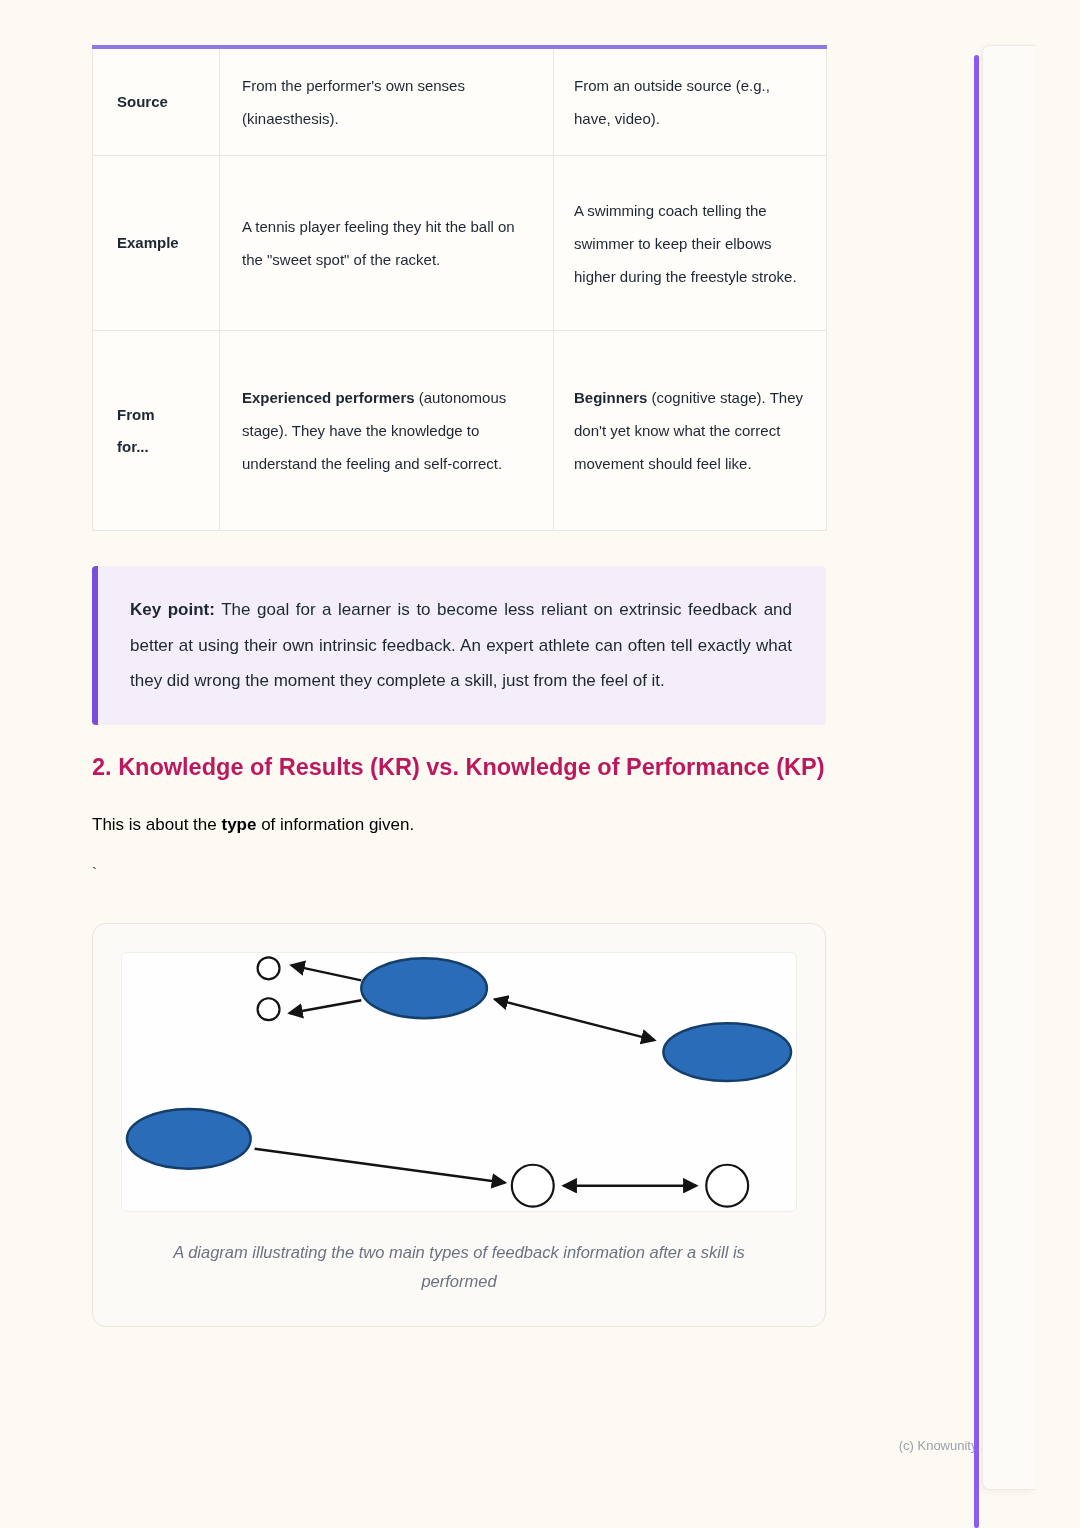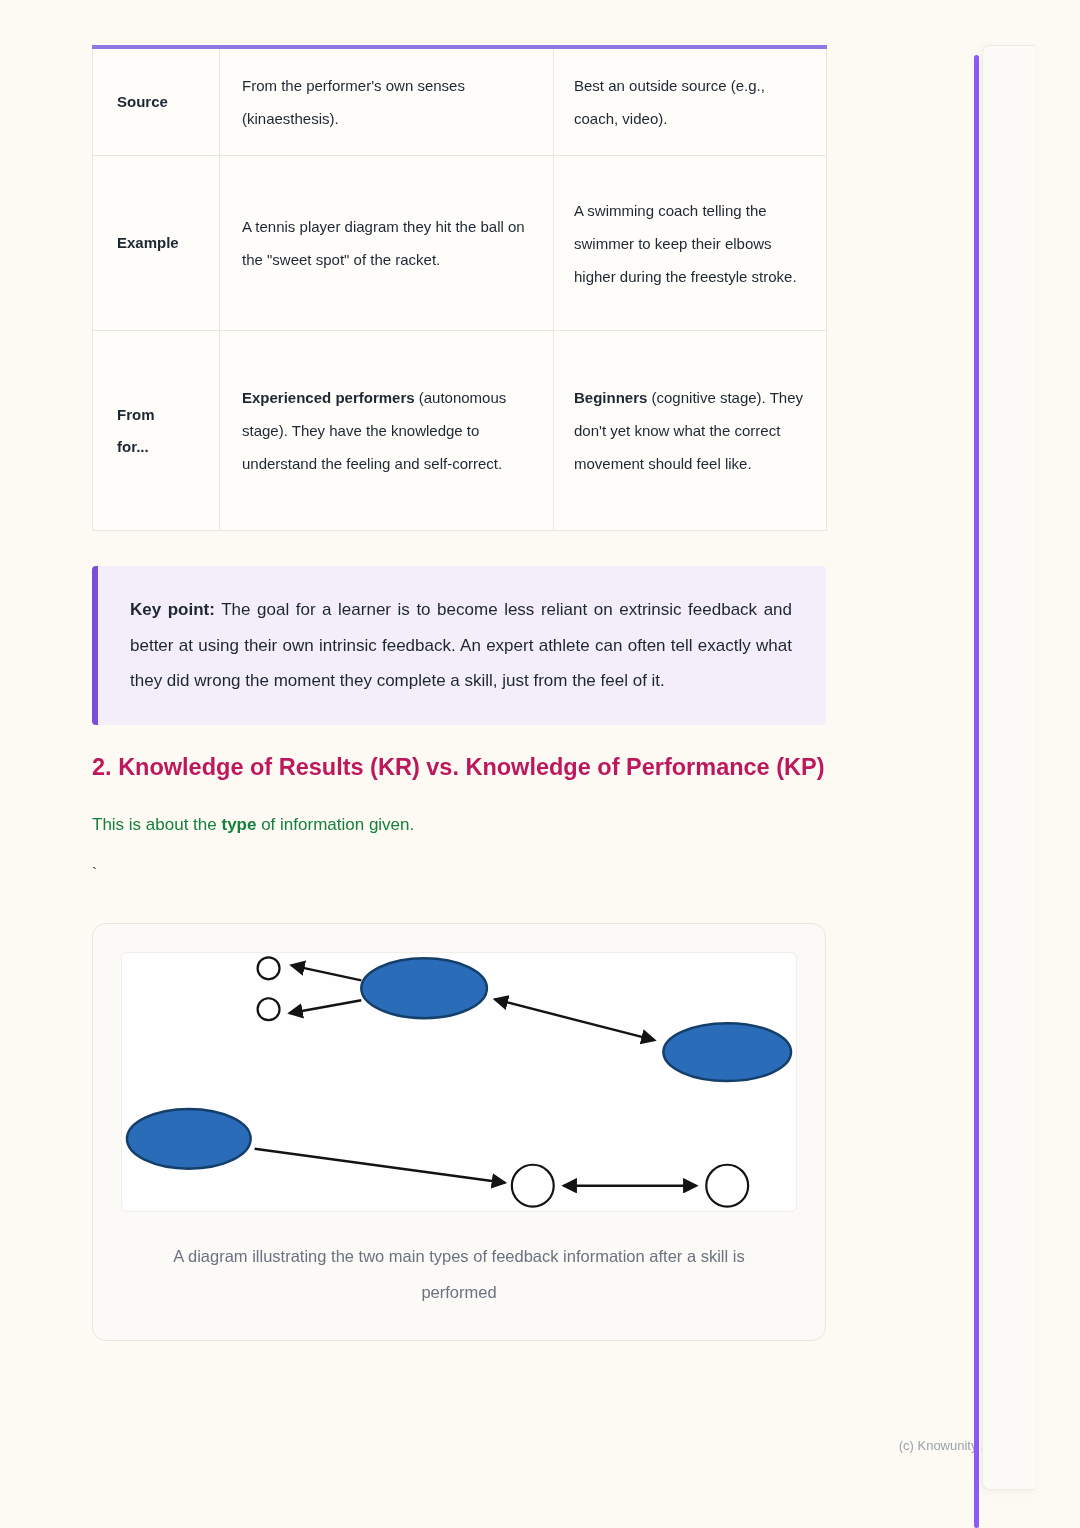--- a/index.html
+++ b/index.html
@@ -75,21 +75,21 @@
     margin: 24px 0 0 0;
     font-size: 23.5px;
     line-height: 36px;
     font-weight: bold;
     color: #be185d;
   }
   .intro {
     margin: 27px 0 0 0;
     font-size: 17px;
     line-height: 26px;
-    color: #15803d;
+    color: #000000;
   }
   .stray {
     margin: 26px 0 0 0;
     font-size: 15px;
     color: #1d2733;
   }
 
   
   figure.diagram-card {
     margin: 42px 0 0 0;
@@ -103,22 +103,23 @@
     border: 1px solid #f0eee9;
     border-radius: 6px;
     width: 676px;
     height: 260px;
     overflow: hidden;
   }
   figcaption {
     margin: 26px auto 0 auto;
     max-width: 630px;
     text-align: center;
+    font-style: italic;
     font-size: 16.5px;
-    line-height: 36px;
+    line-height: 29px;
     color: #6b7280;
   }
 
   
   .copyright {
     position: absolute;
     right: 70px;
     top: 1438px;
     font-size: 13px;
     color: #9aa3ad;
@@ -149,25 +150,25 @@
 <body>
 
 <div class="page">
   <div class="content">
 
     <table class="cmp-table">
       <tbody>
         <tr class="r1">
           <th><span>Source</span></th>
           <td class="c2">From the performer's own senses (kinaesthesis).</td>
-          <td class="c3">Best an outside source (e.g., coach, video).</td>
+          <td class="c3">From an outside source (e.g., have, video).</td>
         </tr>
         <tr class="r2">
           <th><span>Example</span></th>
-          <td class="c2">A tennis player diagram they hit the ball on the "sweet spot" of the racket.</td>
+          <td class="c2">A tennis player feeling they hit the ball on the "sweet spot" of the racket.</td>
           <td class="c3">A swimming coach telling the swimmer to keep their elbows higher during the freestyle stroke.</td>
         </tr>
         <tr class="r3">
           <th><span class="hdr-narrow">From for...</span></th>
           <td class="c2"><strong>Experienced performers</strong><span> (autonomous stage). They have the knowledge to understand the feeling and self-correct.</span></td>
           <td class="c3"><strong>Beginners</strong><span> (cognitive stage). They don't yet know what the correct movement should feel like.</span></td>
         </tr>
       </tbody>
     </table>
 

